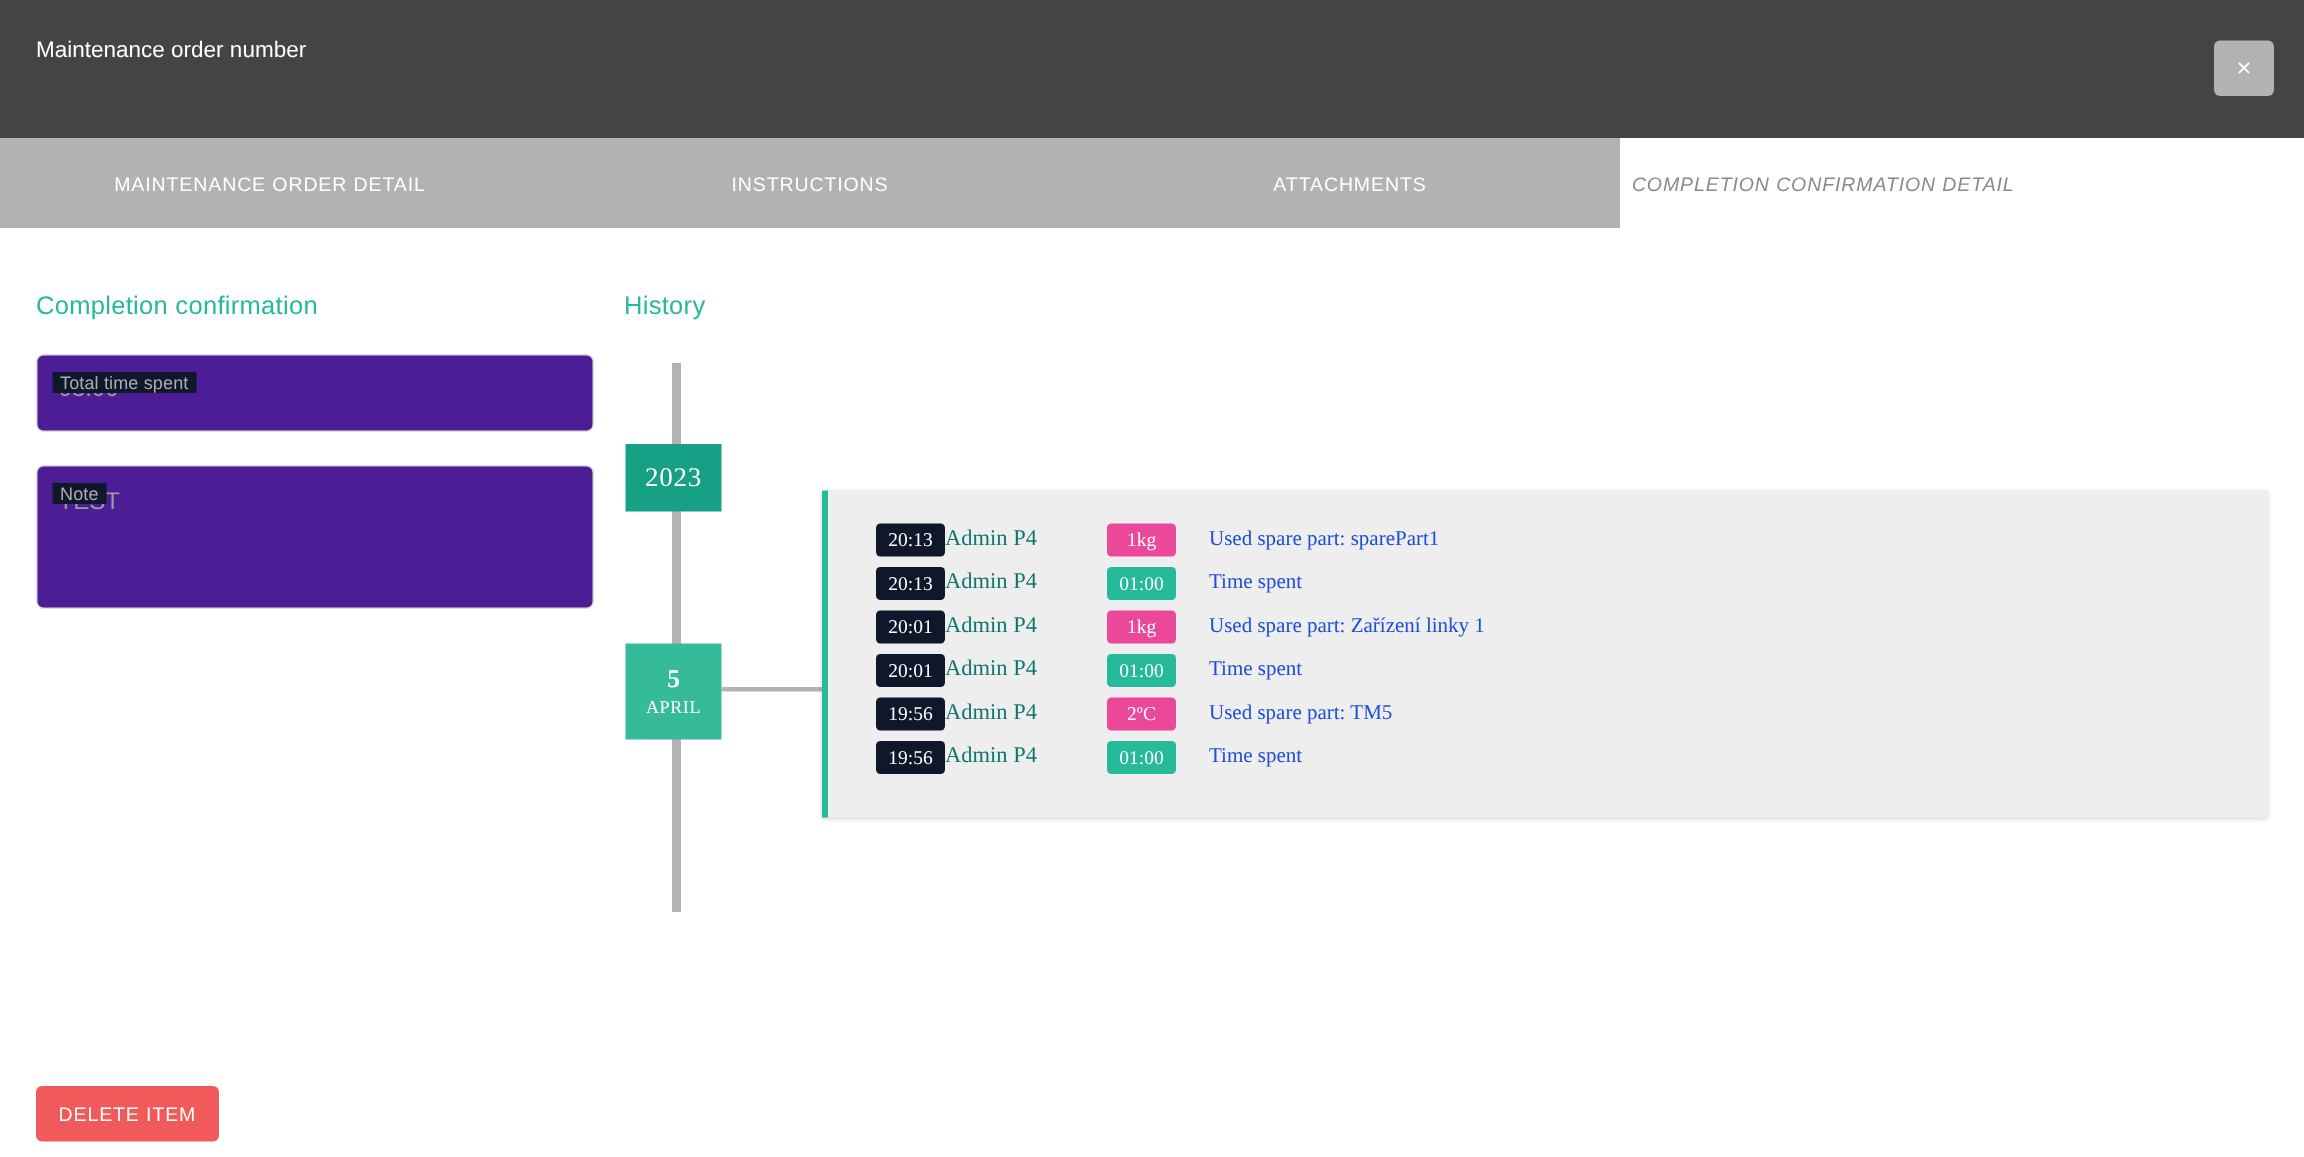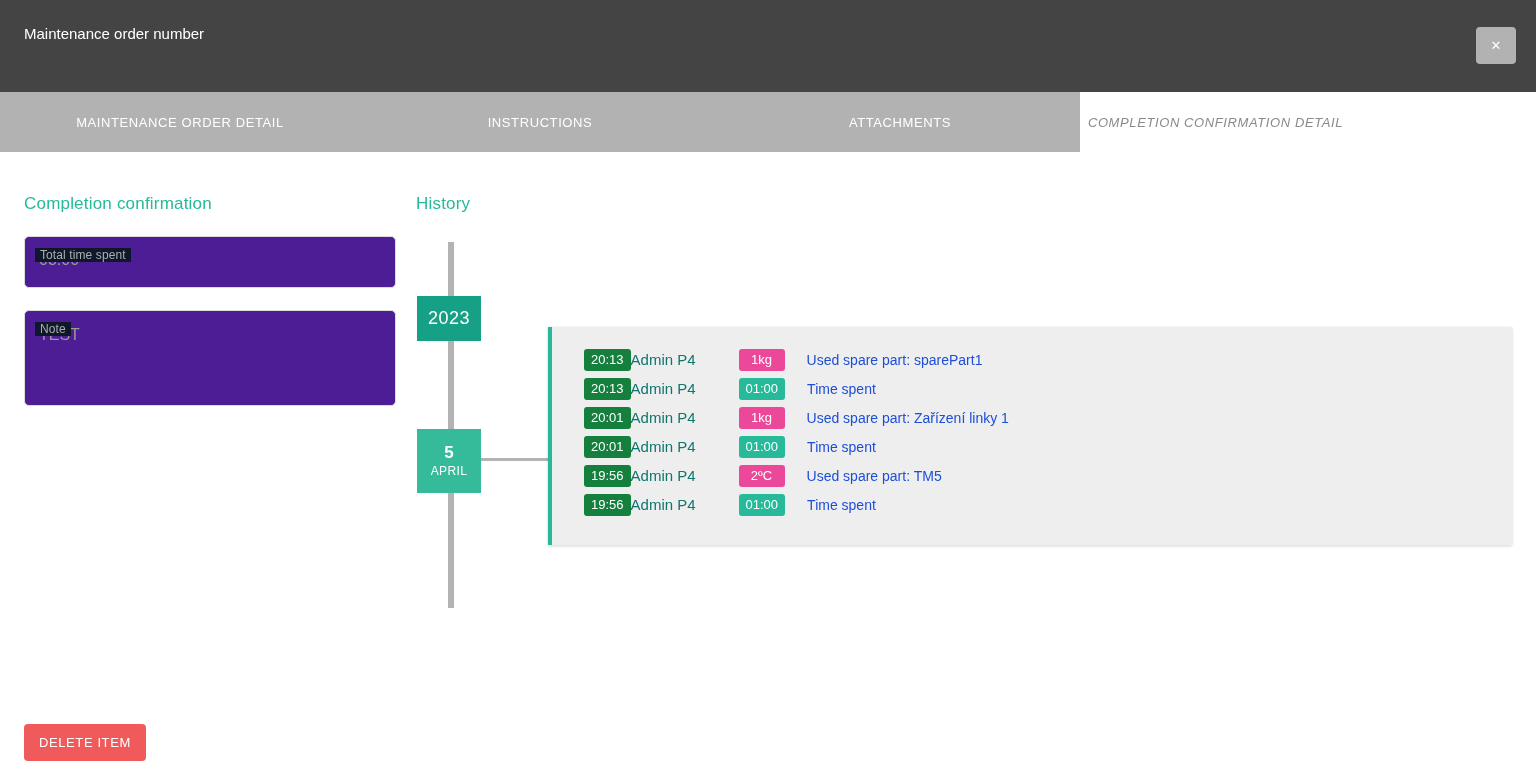--- a/index.html
+++ b/index.html
@@ -105,21 +105,21 @@
     background: #0f172a;
     padding: 0 5px;
     font-size: 12px;
     color: #adadad;
     letter-spacing: 0.1px;
     margin-top: 20px;
   }
   .field-value { display: block; }
 
   
-  .timeline { position: relative; margin-top: 28px; height: 420px; }
+  .timeline { position: relative; margin-top: 28px; height: 420px; font-family: Liberation Serif, serif; }
   .timeline-line {
     position: absolute; left: 32px; top: 0;
     width: 6px; height: 366px;
     background: #b3b3b3;
   }
   .year-badge {
     position: absolute; left: 1px; top: 54px;
     width: 64px; height: 45px;
     background: #16a085;
     color: #ffffff;
@@ -158,21 +158,21 @@
   }
   .badge {
     display: inline-flex; align-items: center; justify-content: center;
     border-radius: 3px;
     color: #ffffff;
     font-size: 13px;
     height: 22px;
     padding: 0 7px;
     min-width: 46px;
   }
-  .badge.time { background: #15803d; }
+  .badge.time { background: #0f172a; }
   .badge.value-orange { background: #ec4899; }
   .badge.value-teal { background: #26b99a; }
   .row-user {
     width: 108px;
     font-size: 15px;
     color: #0f766e;
   }
   .row-desc {
     margin-left: 22px;
     font-size: 14px;

